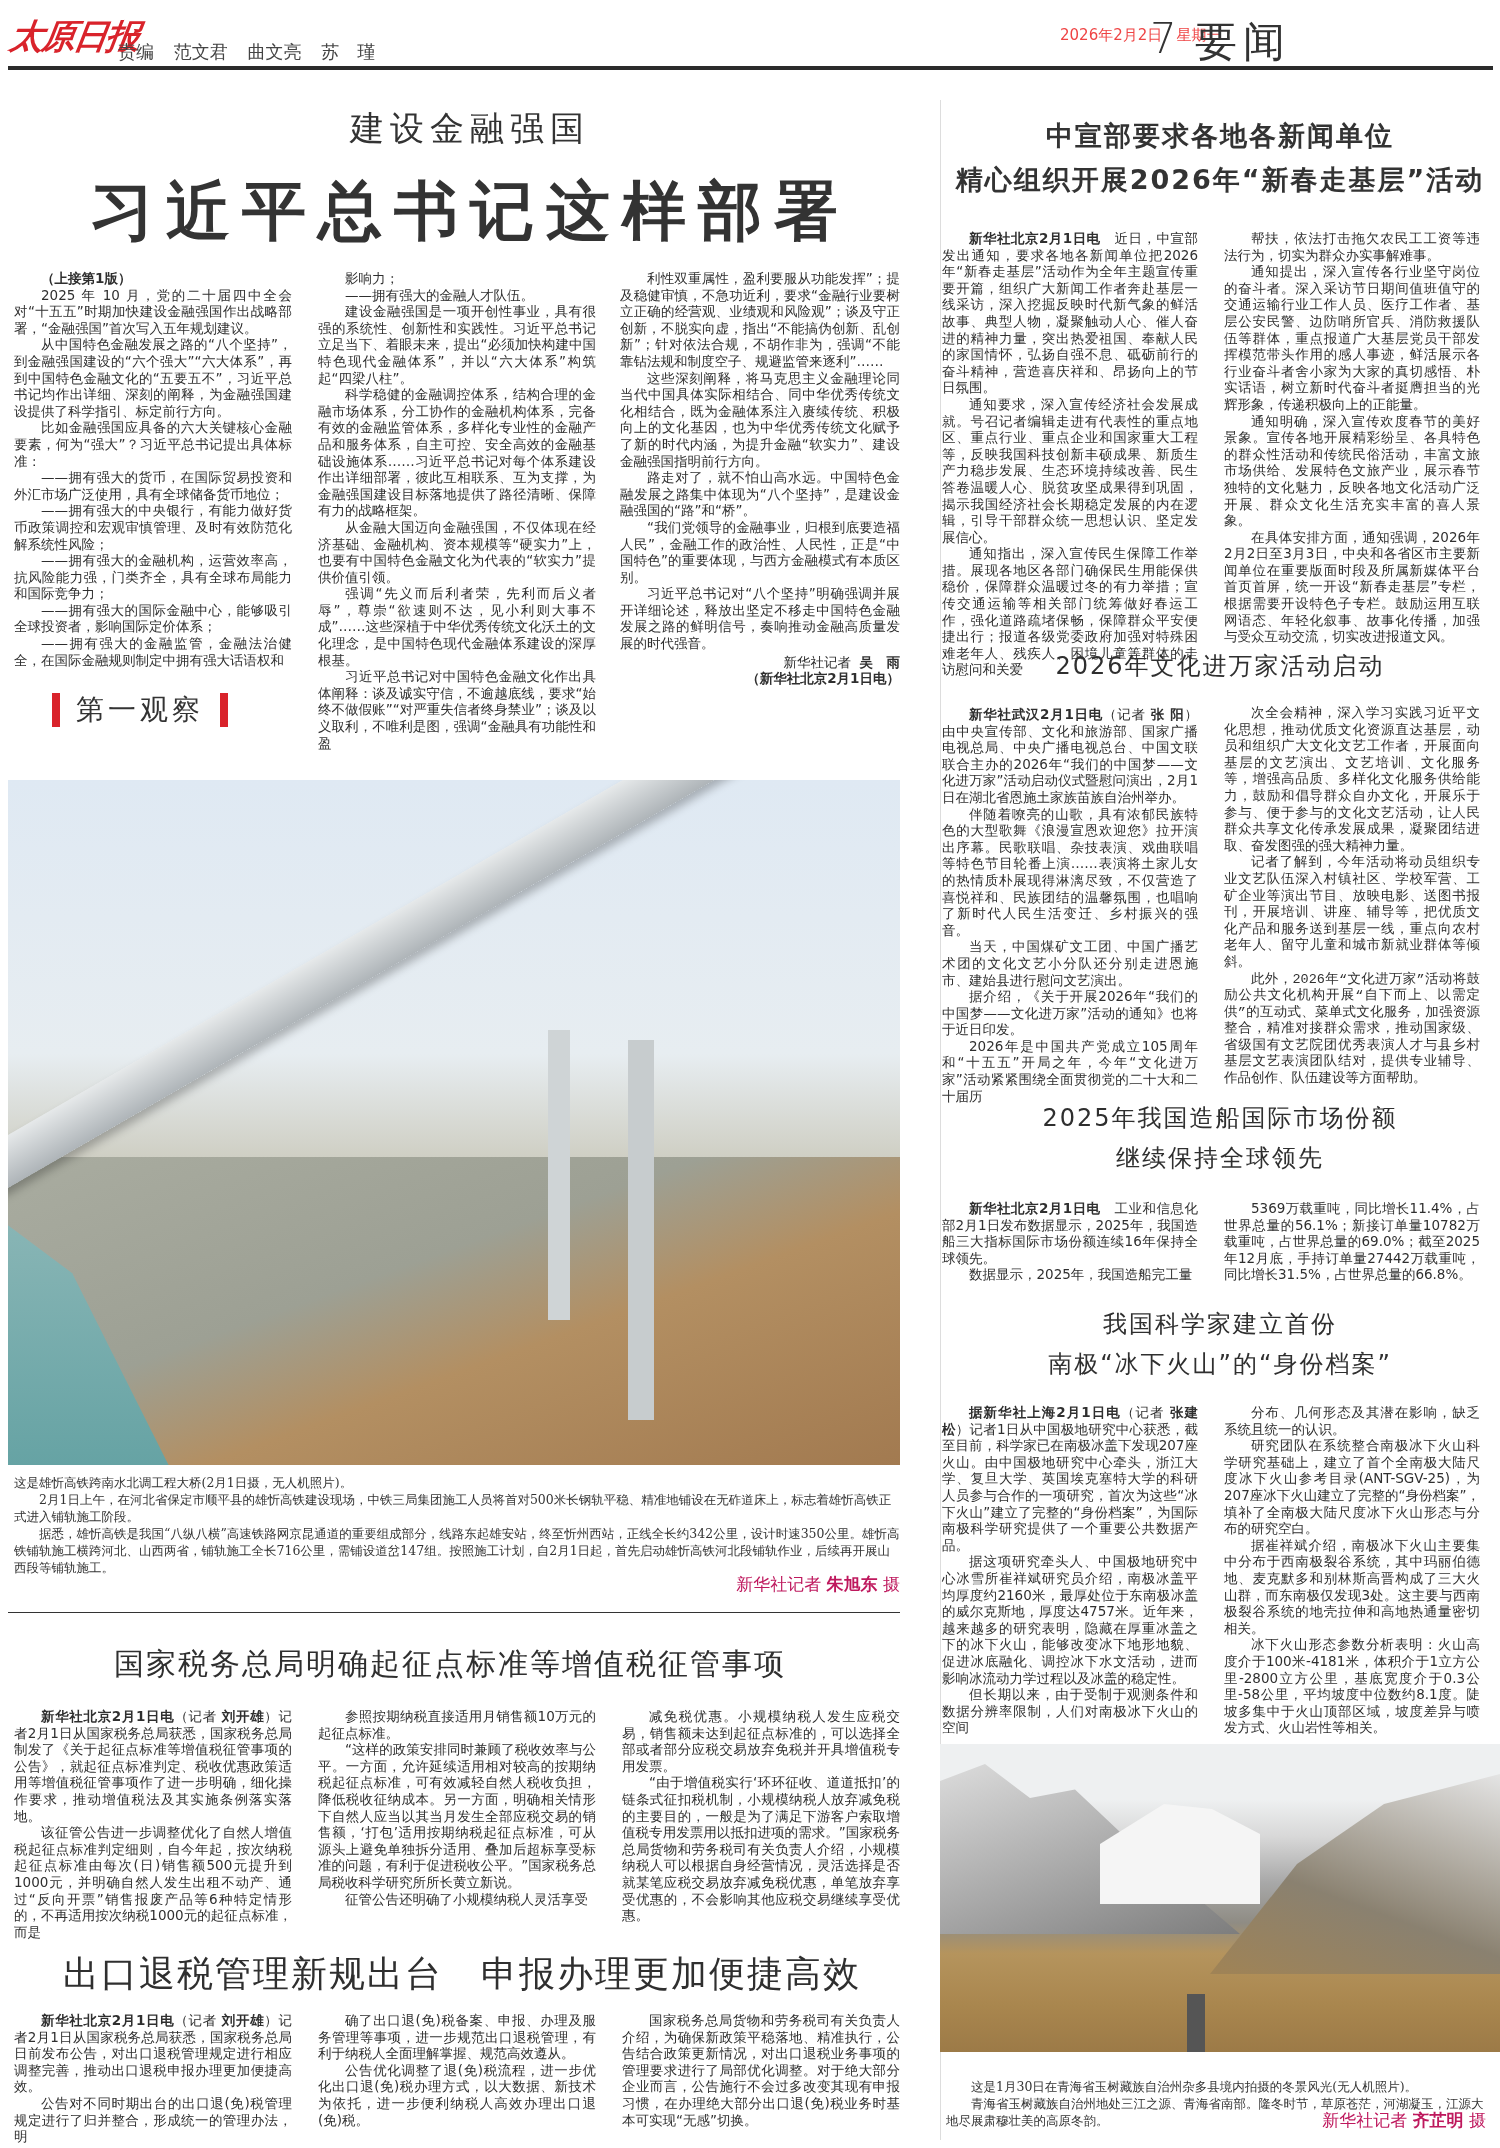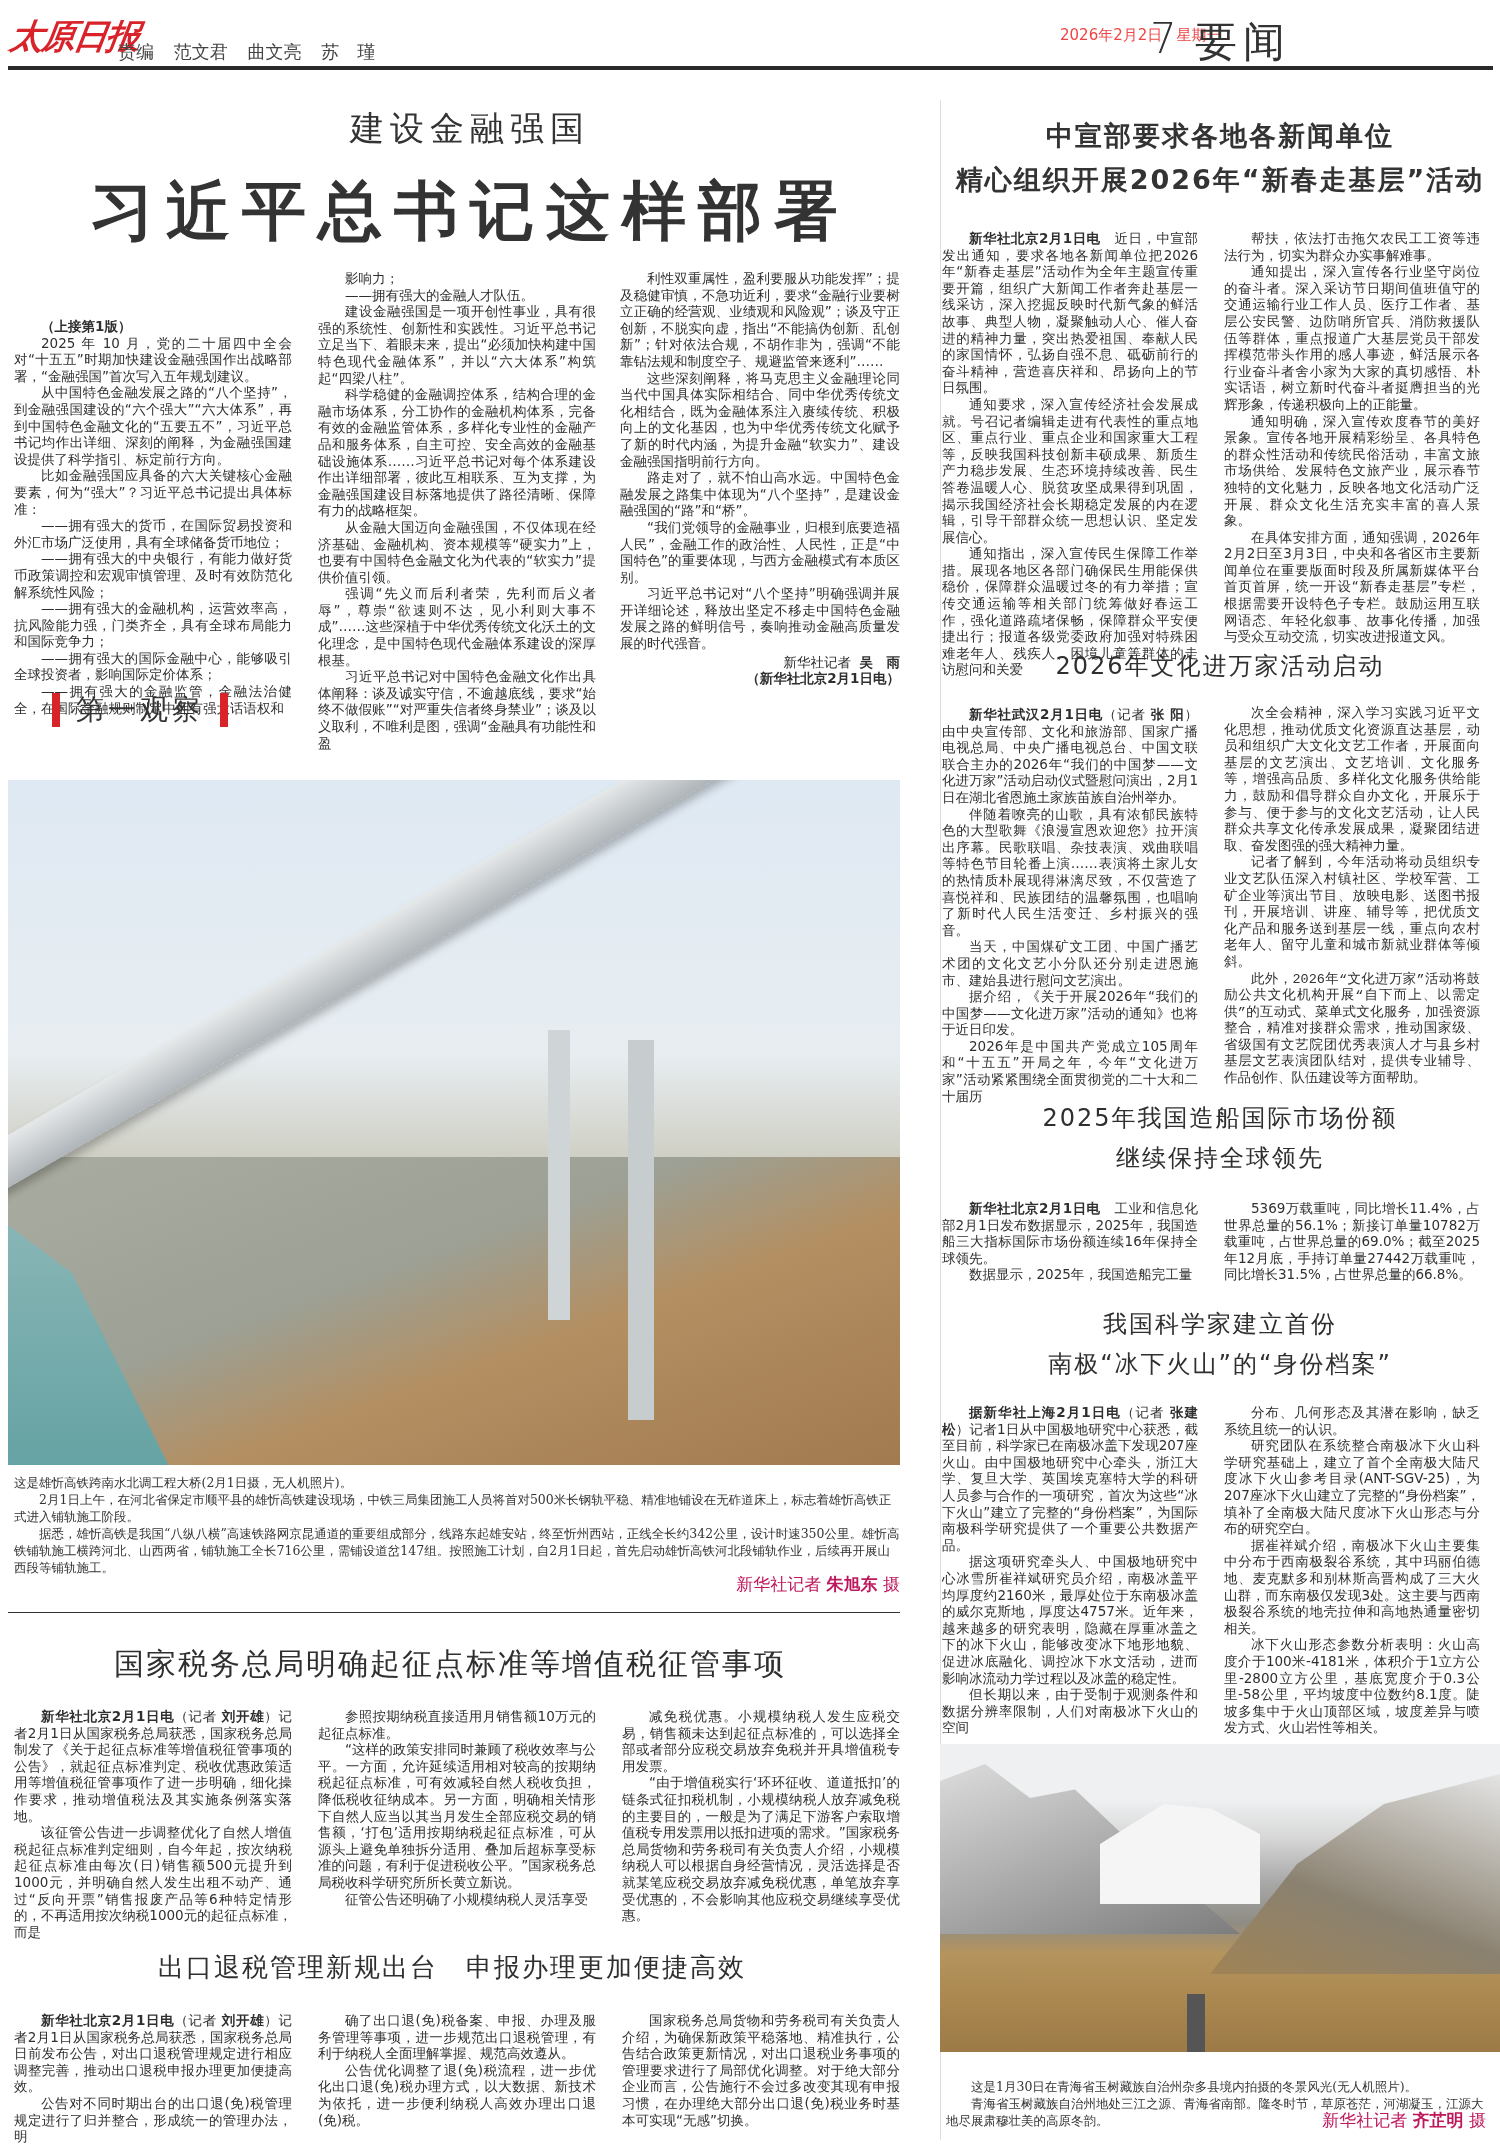--- a/index.html
+++ b/index.html
@@ -56,21 +56,21 @@
   <span>星期一</span>
 </div>
 <div class="abs pagenum">7</div>
 <div class="abs section">要闻</div>
 <div class="abs rule-top"></div>
 <div class="abs vrule"></div>
 
 <div class="abs sub-title">建设金融强国</div>
 <div class="abs main-title">习近平总书记这样部署</div>
 
-<div class="abs col" style="left:14px;top:270px;width:278px;margin-top:48px;">
+<div class="abs col" style="left:14px;top:270px;width:278px;">
   <p class="noindent" style="padding-left:2em;font-weight:bold;">（上接第1版）</p>
   <div>
       <p>2025 年 10 月，党的二十届四中全会对“十五五”时期加快建设金融强国作出战略部署，“金融强国”首次写入五年规划建议。</p>
       <p>从中国特色金融发展之路的“八个坚持”，到金融强国建设的“六个强大”“六大体系”，再到中国特色金融文化的“五要五不”，习近平总书记均作出详细、深刻的阐释，为金融强国建设提供了科学指引、标定前行方向。</p>
       <p>比如金融强国应具备的六大关键核心金融要素，何为“强大”？习近平总书记提出具体标准：</p>
       <p>——拥有强大的货币，在国际贸易投资和外汇市场广泛使用，具有全球储备货币地位；</p>
       <p>——拥有强大的中央银行，有能力做好货币政策调控和宏观审慎管理、及时有效防范化解系统性风险；</p>
       <p>——拥有强大的金融机构，运营效率高，抗风险能力强，门类齐全，具有全球布局能力和国际竞争力；</p>
       <p>——拥有强大的国际金融中心，能够吸引全球投资者，影响国际定价体系；</p>
       <p>——拥有强大的金融监管，金融法治健全，在国际金融规则制定中拥有强大话语权和</p>
@@ -137,21 +137,21 @@
       <p>征管公告还明确了小规模纳税人灵活享受</p>
     </div>
   </div>
 <div class="abs col" style="left:622px;top:1708px;width:278px;">
     <div>
       <p>减免税优惠。小规模纳税人发生应税交易，销售额未达到起征点标准的，可以选择全部或者部分应税交易放弃免税并开具增值税专用发票。</p>
       <p>“由于增值税实行‘环环征收、道道抵扣’的链条式征扣税机制，小规模纳税人放弃减免税的主要目的，一般是为了满足下游客户索取增值税专用发票用以抵扣进项的需求。”国家税务总局货物和劳务税司有关负责人介绍，小规模纳税人可以根据自身经营情况，灵活选择是否就某笔应税交易放弃减免税优惠，单笔放弃享受优惠的，不会影响其他应税交易继续享受优惠。</p>
     </div>
   </div>
 
-<div class="abs h2" style="left:2px;width:900px;top:1950px;font-size:26px;letter-spacing:2px;">出口退税管理新规出台　申报办理更加便捷高效</div>
+<div class="abs h2" style="left:12px;width:900px;top:1950px;font-size:36px;letter-spacing:2px;">出口退税管理新规出台　申报办理更加便捷高效</div>
 <div class="abs col" style="left:14px;top:2012px;width:278px;">
     <div>
       <p><b>新华社北京2月1日电</b>（记者 <b>刘开雄</b>）记者2月1日从国家税务总局获悉，国家税务总局日前发布公告，对出口退税管理规定进行相应调整完善，推动出口退税申报办理更加便捷高效。</p>
       <p>公告对不同时期出台的出口退(免)税管理规定进行了归并整合，形成统一的管理办法，明</p>
     </div>
   </div>
 <div class="abs col" style="left:318px;top:2012px;width:278px;">
     <div>
       <p>确了出口退(免)税备案、申报、办理及服务管理等事项，进一步规范出口退税管理，有利于纳税人全面理解掌握、规范高效遵从。</p>
       <p>公告优化调整了退(免)税流程，进一步优化出口退(免)税办理方式，以大数据、新技术为依托，进一步便利纳税人高效办理出口退(免)税。</p>

